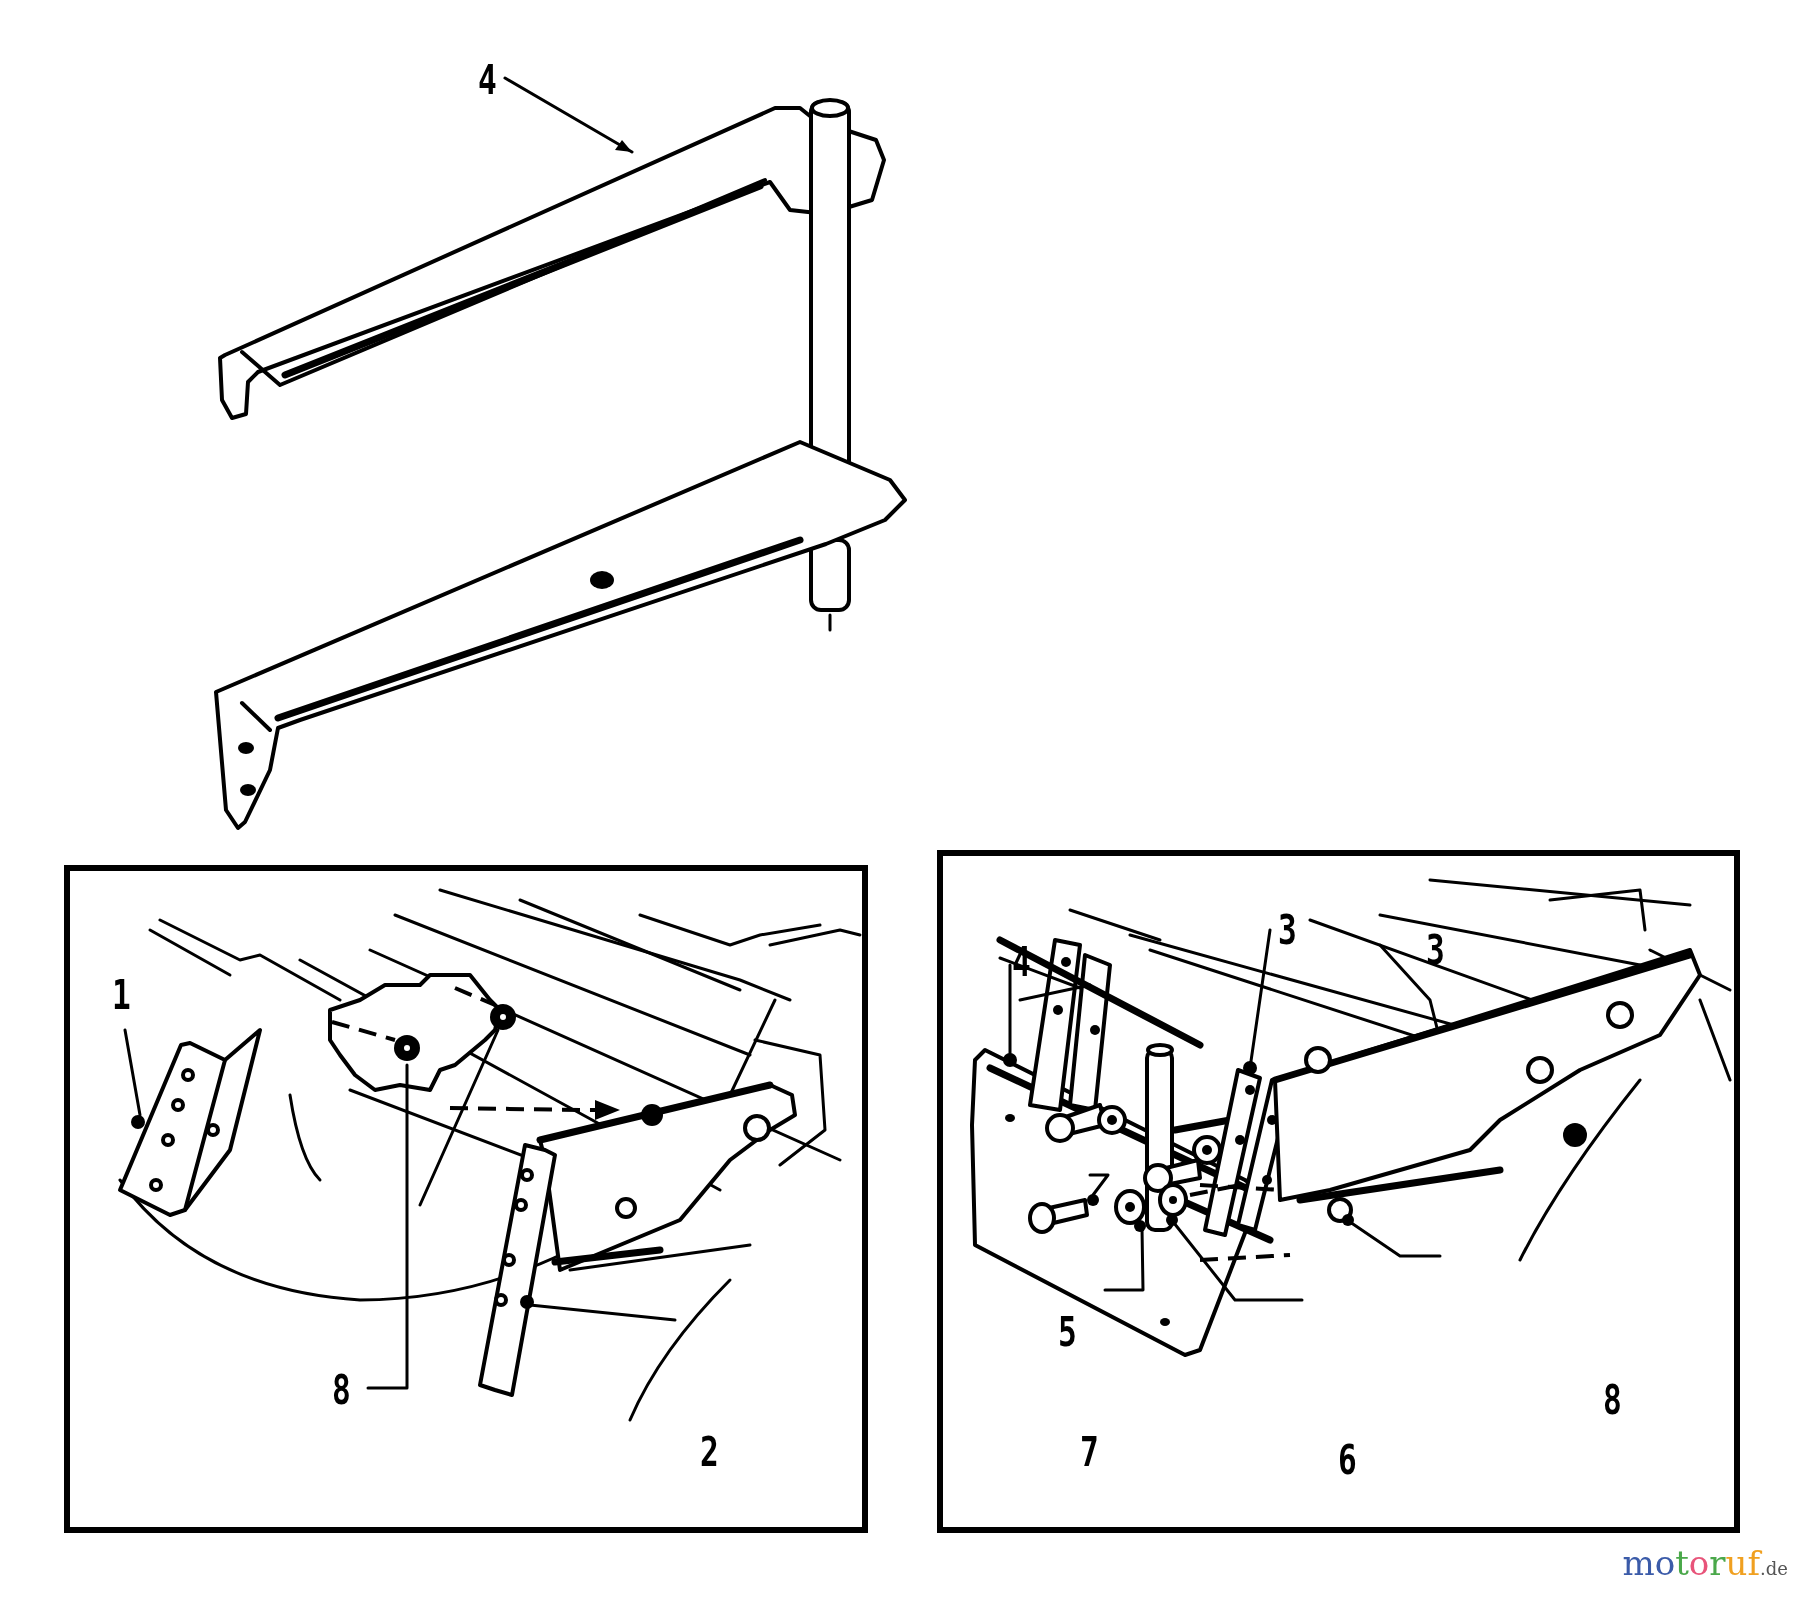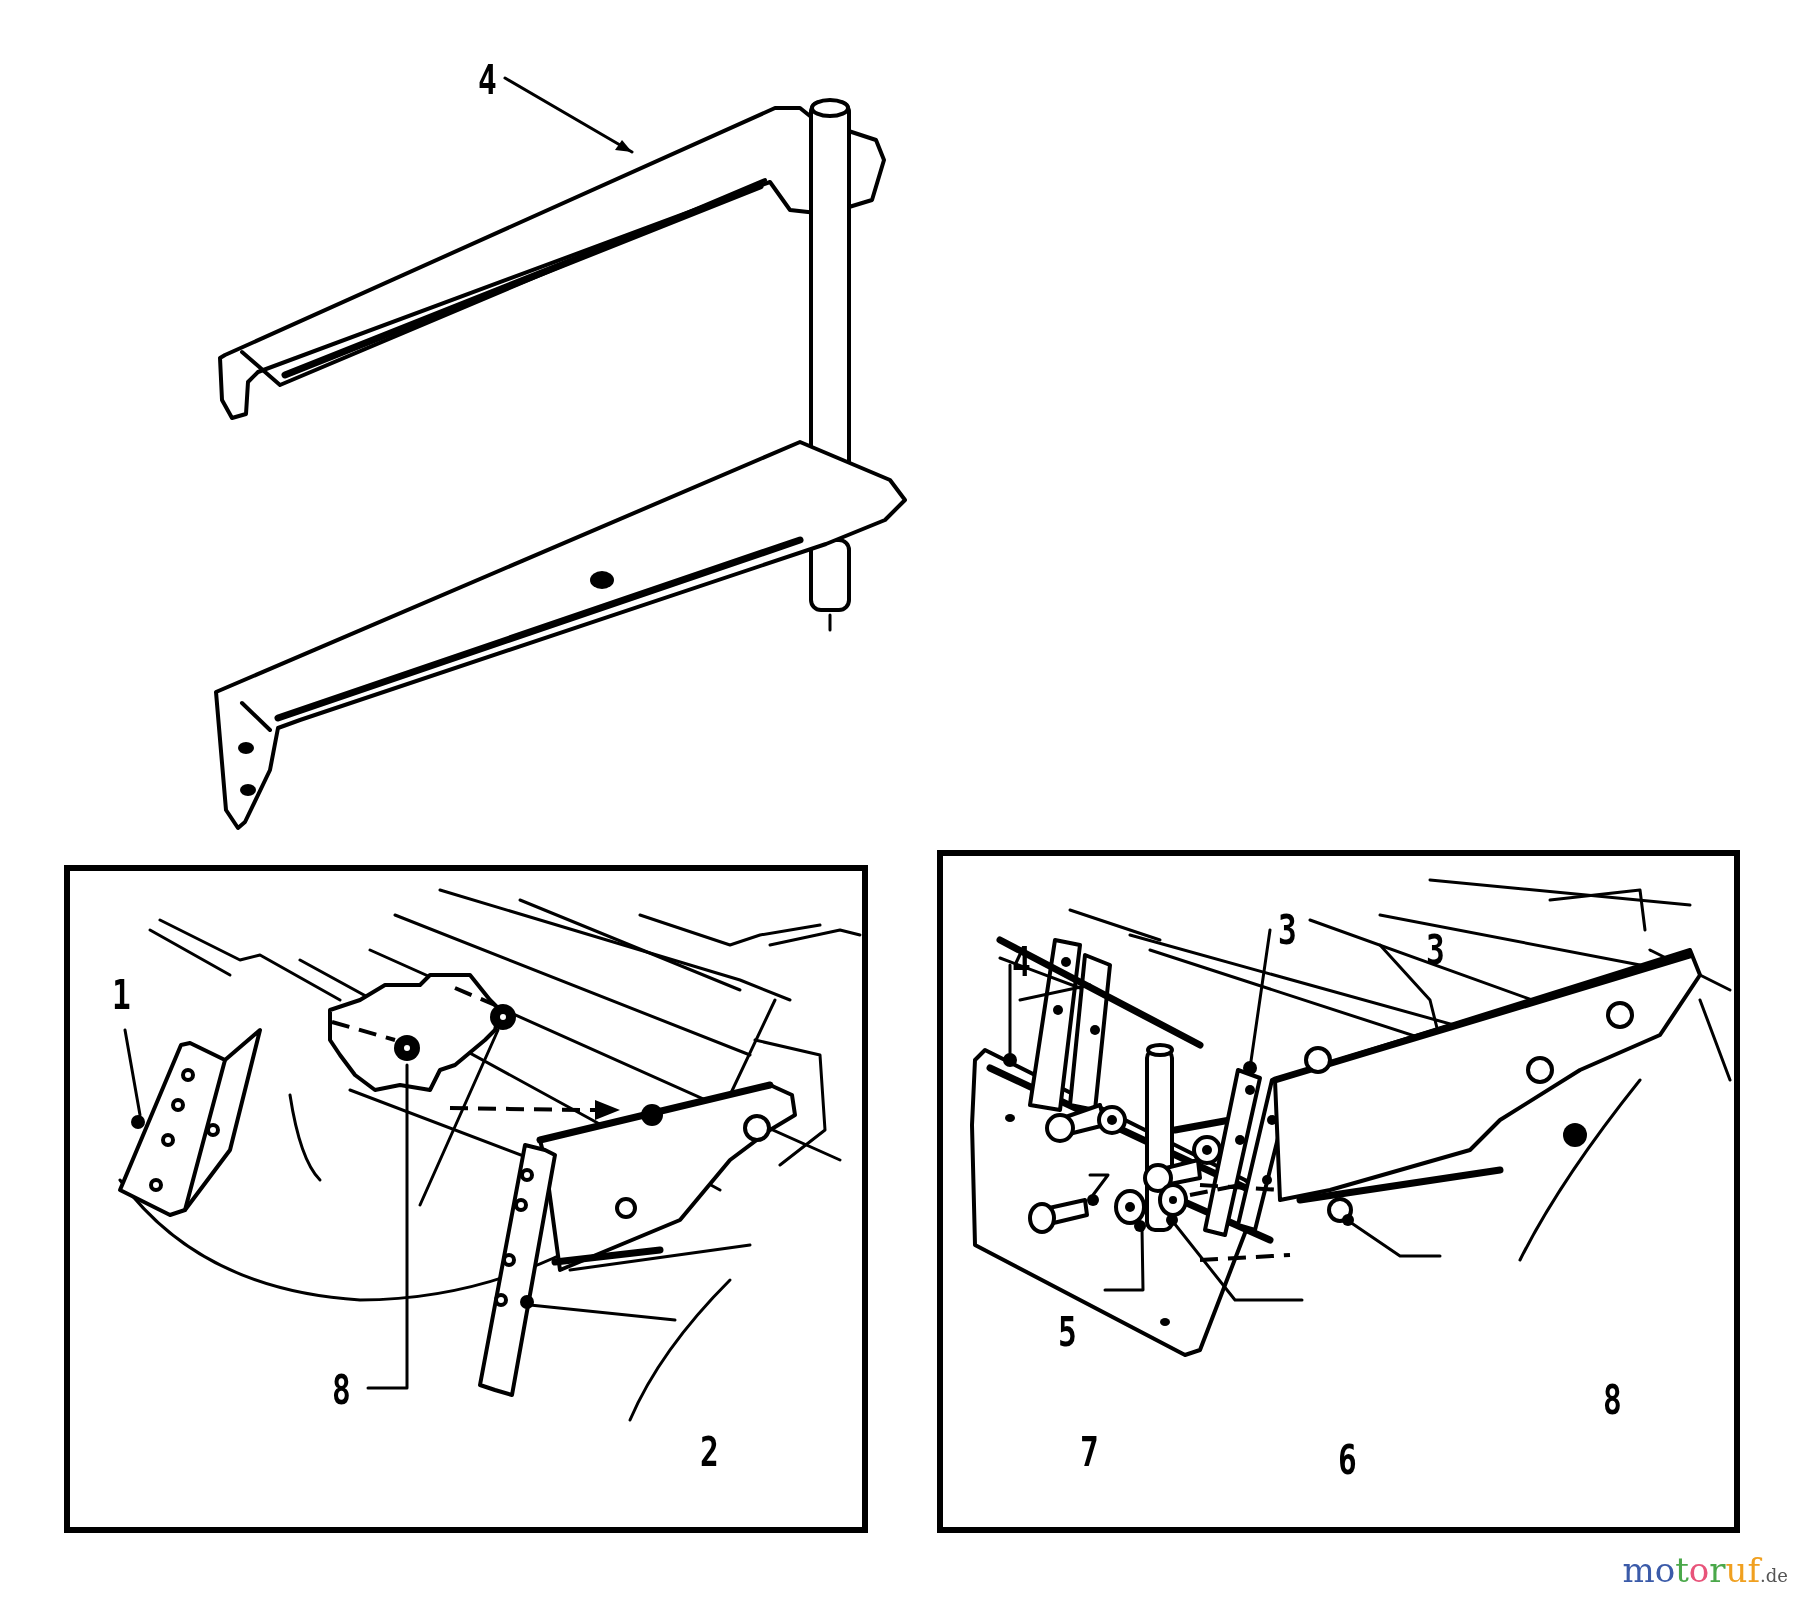--- a/index.html
+++ b/index.html
@@ -7,21 +7,21 @@
   svg{position:absolute;left:0;top:0;}
   .ln{fill:none;stroke:#000;stroke-width:4;stroke-linecap:round;stroke-linejoin:round;}
   .lt{fill:none;stroke:#000;stroke-width:3;stroke-linecap:round;stroke-linejoin:round;}
   .thk{fill:none;stroke:#000;stroke-width:7;stroke-linecap:round;}
   .dash{fill:none;stroke:#000;stroke-width:4;stroke-dasharray:18 10;}
   .frame{fill:none;stroke:#000;stroke-width:6;}
   .fill{fill:#fff;stroke:#000;stroke-width:4;stroke-linejoin:round;}
   .dot{fill:#000;}
   .hole{fill:#fff;stroke:#000;stroke-width:4;}
   .callout{position:absolute;font-family:"DejaVu Sans Mono","Liberation Mono",monospace;font-weight:bold;font-size:40px;color:#000;line-height:1;transform:scaleX(0.78);transform-origin:left top;}
-  .watermark{position:absolute;right:12px;bottom:9px;font-family:"DejaVu Serif","Liberation Serif",serif;font-size:34px;letter-spacing:0px;}
+  .watermark{position:absolute;right:12px;bottom:16px;font-family:"DejaVu Serif","Liberation Serif",serif;font-size:34px;letter-spacing:0px;}
   .watermark .tld{font-size:18px;color:#555;}
 </style>
 </head>
 <body>
 
 <svg width="1800" height="1599" viewBox="0 0 1800 1599">
 
   <g>
 
     <path class="fill" d="M220,358 L225,355 L775,108 L800,108 L815,120 L876,140 L884,160 L872,200 L826,214 L790,210 L770,182 L258,372 L248,382 L246,414 L232,418 L222,400 Z"></path>

